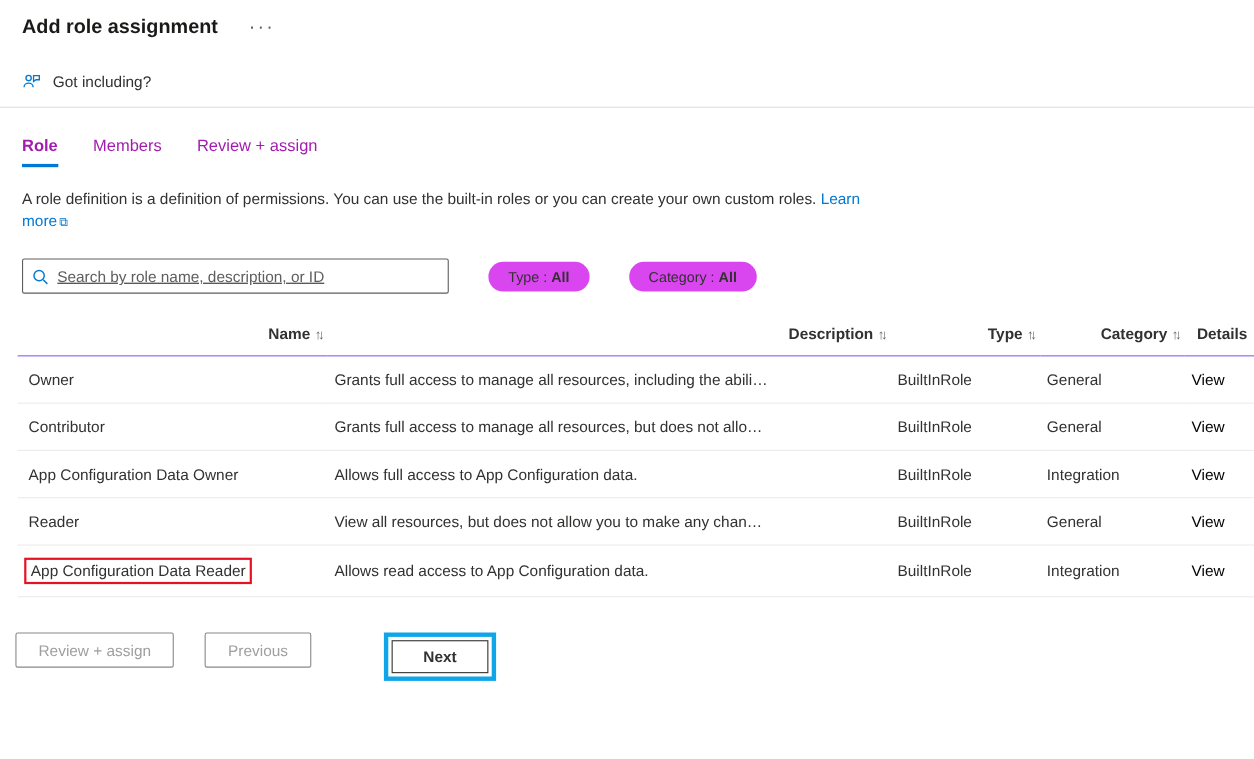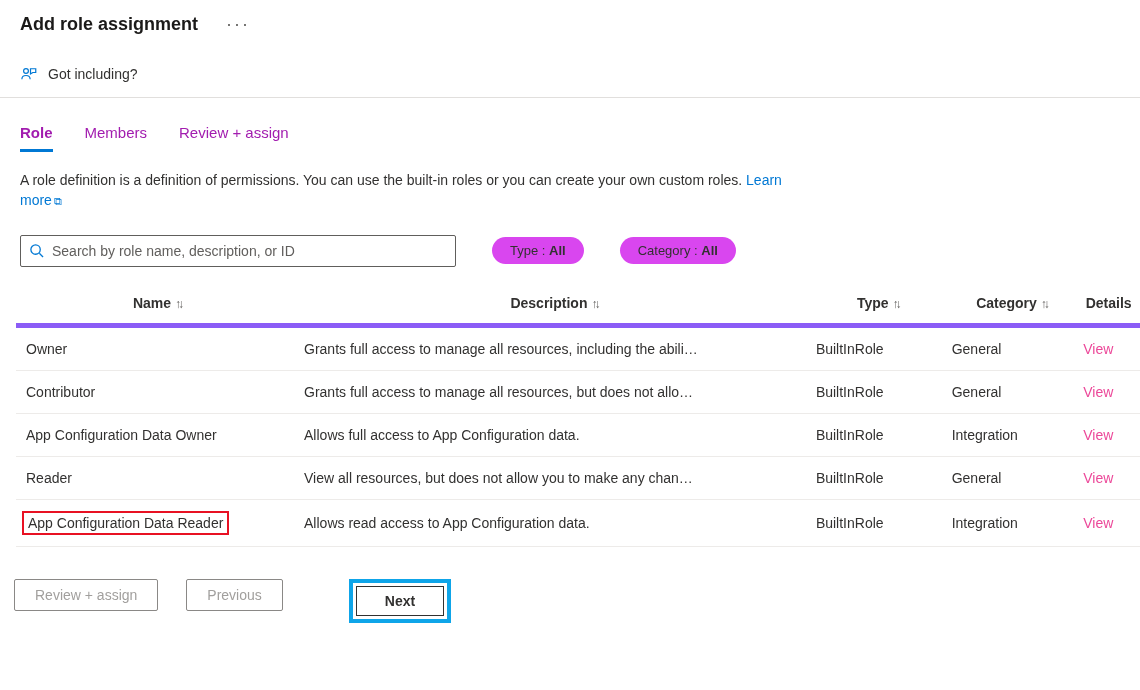--- a/index.html
+++ b/index.html
@@ -70,23 +70,24 @@
     display: flex;
     align-items: center;
     gap: 36px;
     padding: 24px 20px 0 20px;
   }
   .search-box {
     display: flex;
     align-items: center;
     border: 1px solid #605e5c;
     height: 32px;
-    width: 436px;
+    width: 388px;
     padding: 0 8px;
     border-radius: 2px;
+    text-decoration: underline;
   }
   .search-box svg { width: 15px; height: 15px; color: #0078d4; flex-shrink:0;}
   .search-input {
     border: none;
     outline: none;
     font-size: 14px;
     color: #323130;
     width: 100%;
     margin-left: 6px;
     background: transparent;
@@ -101,44 +102,44 @@
     cursor: pointer;
   }
   .pill b { font-weight: 600; }
   table {
     width: calc(100% - 16px);
     margin: 18px 0 0 16px;
     border-collapse: collapse;
     table-layout: fixed;
   }
   th {
-    text-align: center;
+    text-align: right;
     font-weight: 600;
     font-size: 14px;
     padding: 10px 6px 12px 6px;
-    border-bottom: 5px solid #8b5cf6;
+    border-bottom: 1px solid #8b5cf6;
     color: #323130;
   }
   .sort-arrows {
     font-size: 12px;
     color: #605e5c;
     margin-left: 4px;
     letter-spacing: -3px;
   }
   td {
     padding: 11px 6px;
     border-bottom: 1px solid #edebe9;
     font-size: 14px;
     color: #323130;
     white-space: nowrap;
     overflow: hidden;
     text-overflow: ellipsis;
     vertical-align: middle;
   }
-  td a { color: #ec4899; text-decoration: none; margin-top: 20px; }
+  td a { color: #000000; text-decoration: none; margin-top: 20px; }
   .col-name { width: 270px; }
   .col-desc { width: 490px; }
   .col-type { width: 130px; }
   .col-cat  { width: 126px; }
   .col-det  { width: 60px; }
   .name-cell-inner { display:inline-block; padding:2px 4px; }
   .highlight-red .name-cell-inner {
     border: 2px solid #e81123;
   }
   .footer {

